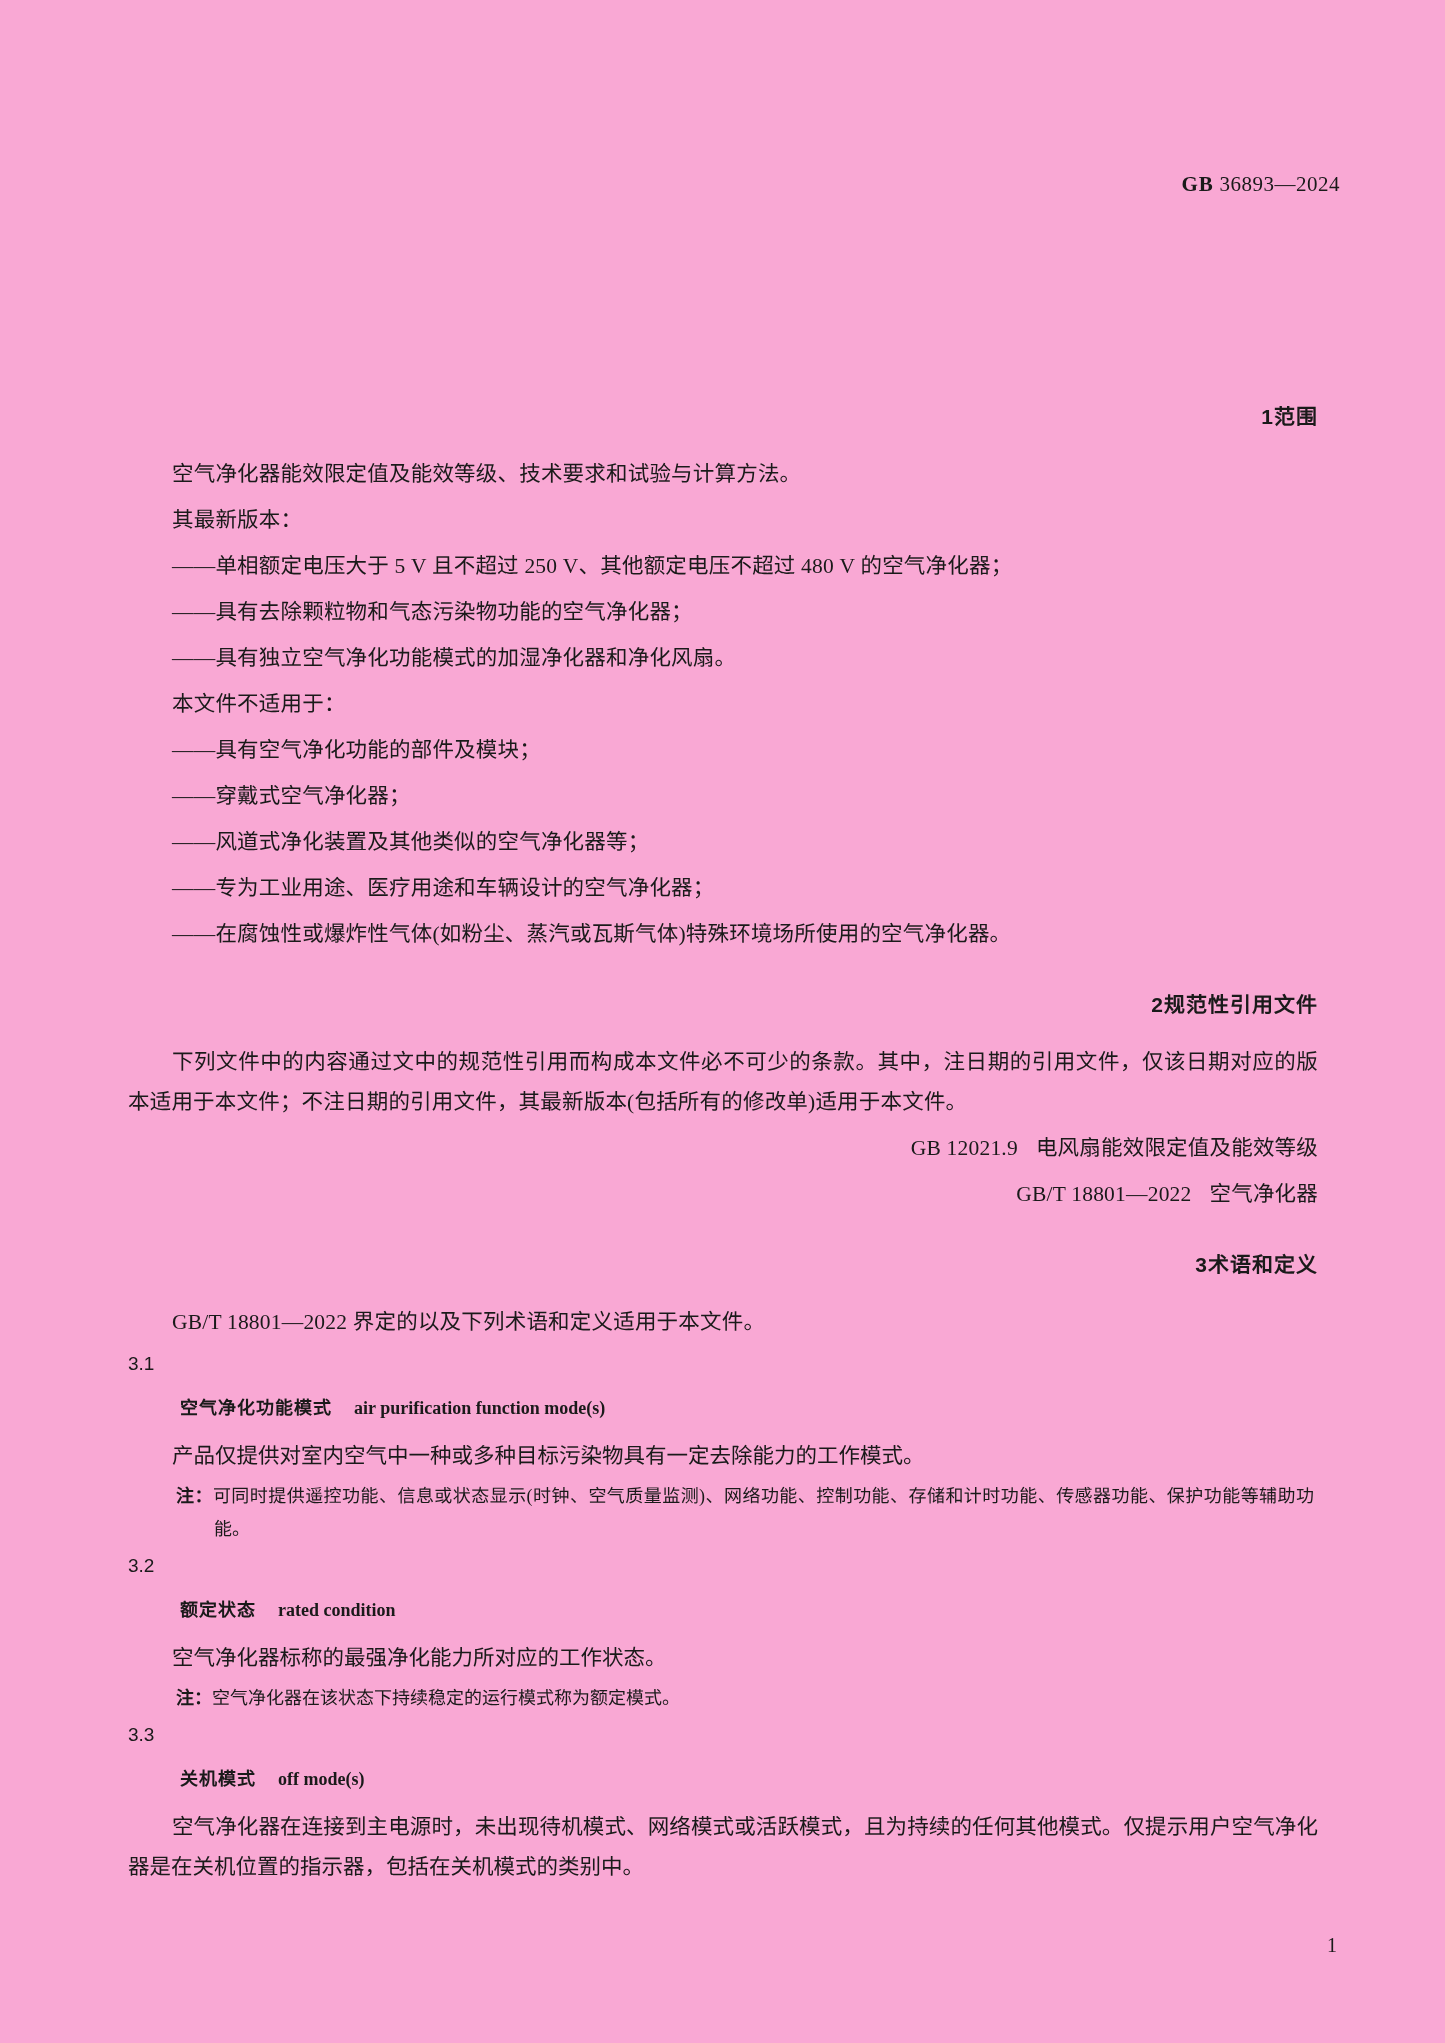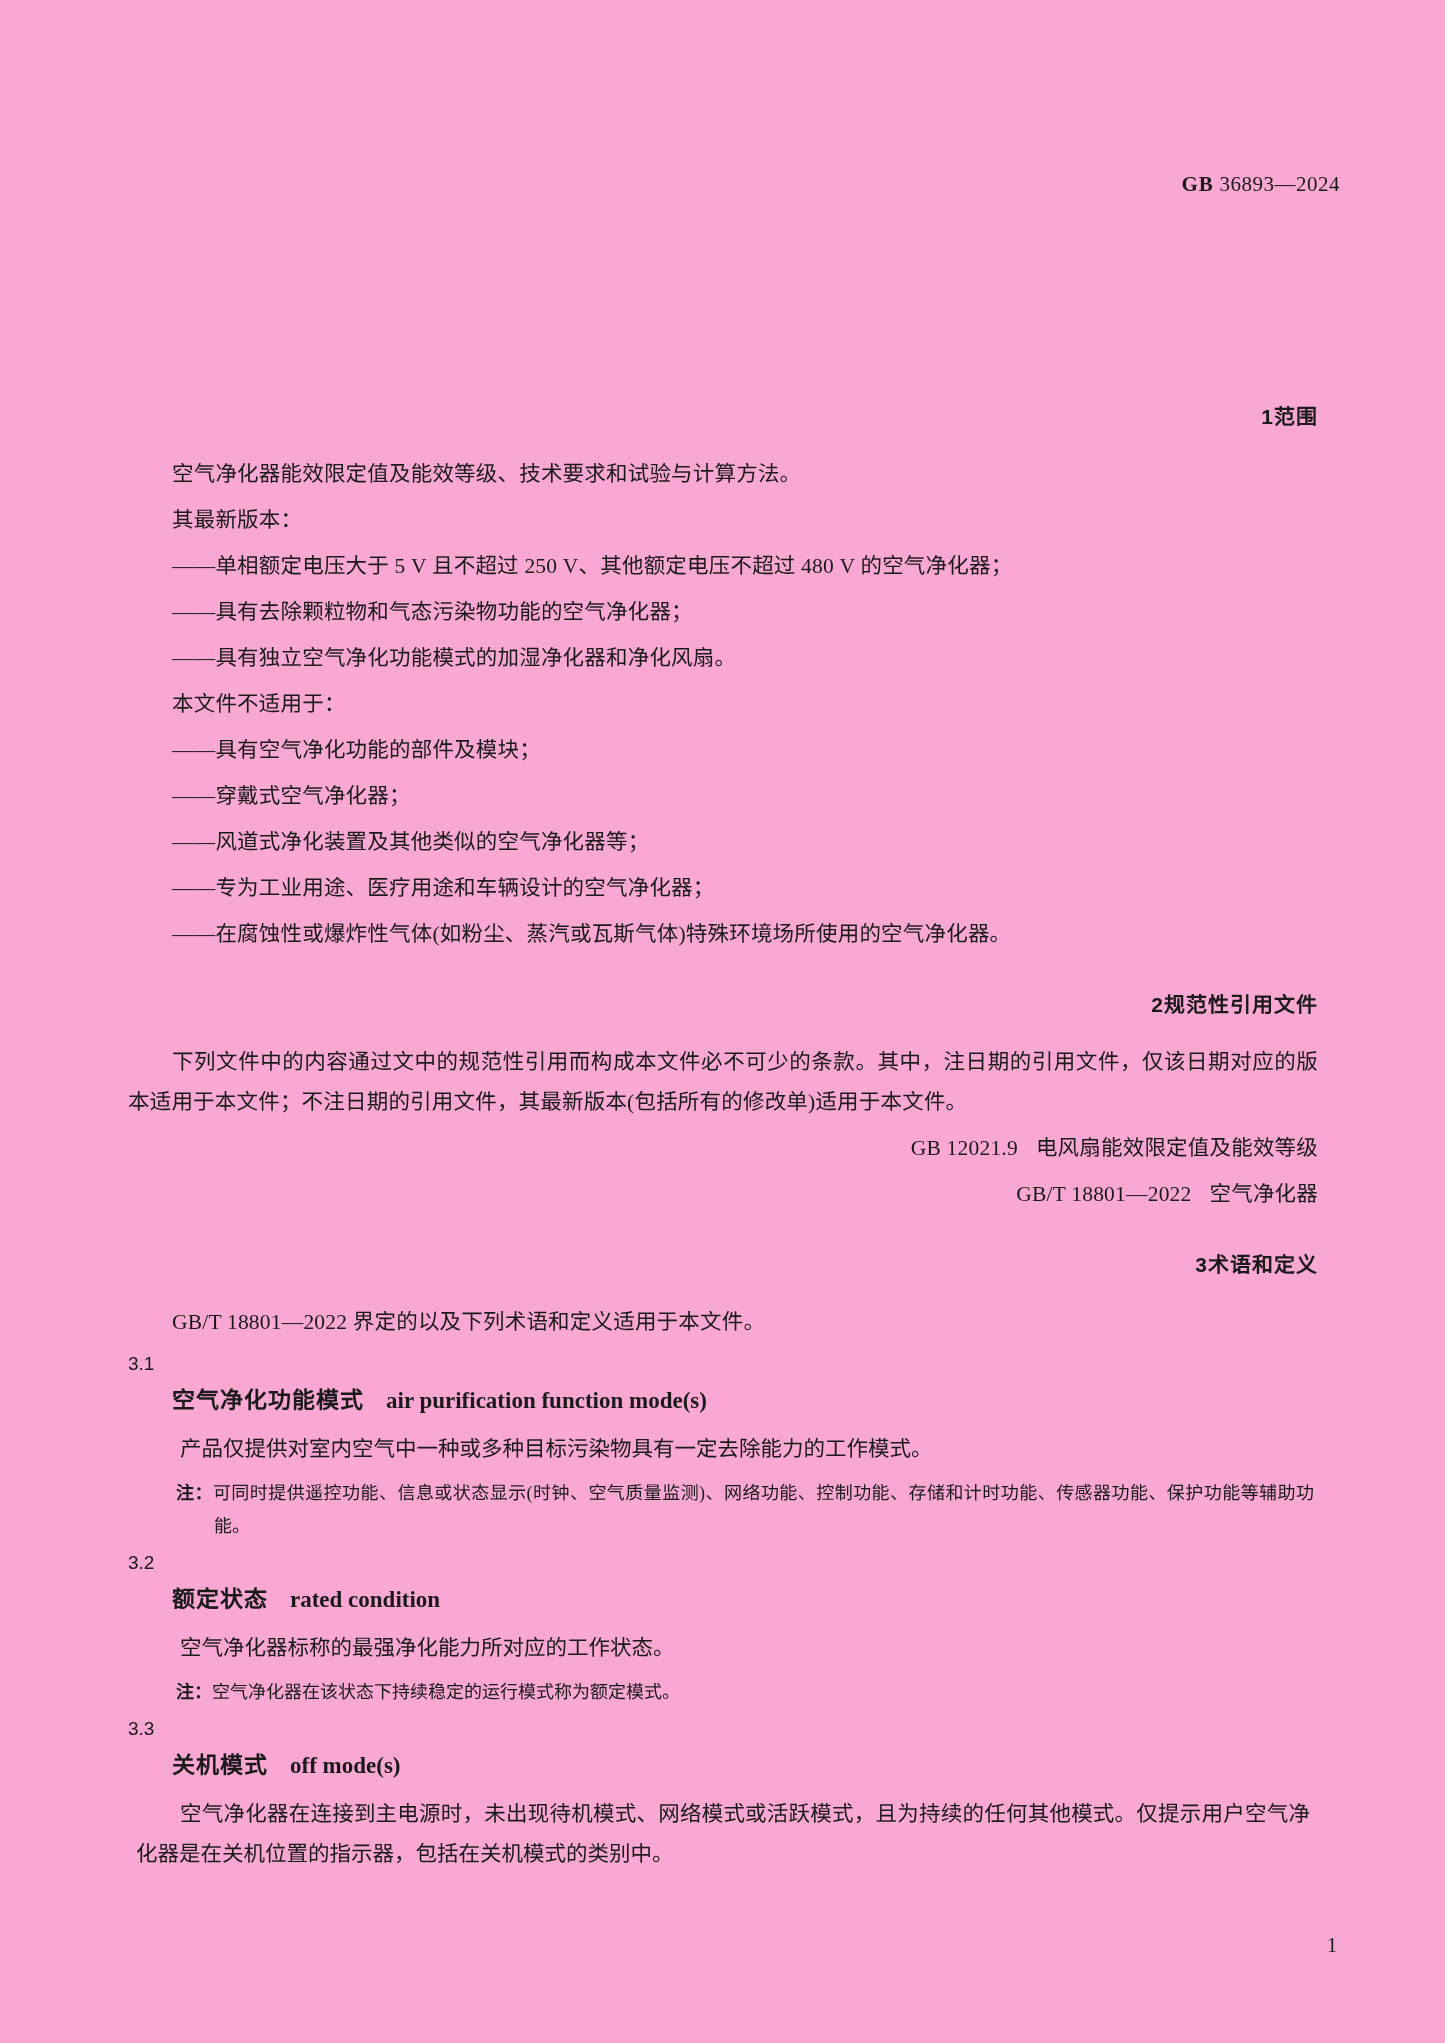--- a/index.html
+++ b/index.html
@@ -107,37 +107,37 @@
   }
 
   
   .term-number {
     font-family: "Liberation Sans", "DejaVu Sans", sans-serif;
     font-size: 19px;
     margin: 0;
     line-height: 32px;
   }
   .term-name {
-    margin: 0;
-    padding-left: 44px;
-    line-height: 40px;
-    font-size: 23px;
+    margin: 8px;
+    padding-left: 44px;
+    line-height: 40px;
+    font-size: 18px;
   }
   .term-name .zh {
     font-family: "Liberation Sans", "DejaVu Sans", sans-serif;
     font-weight: bold;
     letter-spacing: 1px;
   }
   .term-name .en {
     font-family: "Liberation Serif", "DejaVu Serif", serif;
     font-weight: bold;
     margin-left: 22px;
   }
   .term-def {
-    margin: 8px;
+    margin: 0;
     padding-left: 44px;
     font-size: 21.5px;
     line-height: 40px;
     text-align: justify;
   }
   .term-def.wrap-wide {
     padding-left: 0;
     text-indent: 44px;
   }
 

